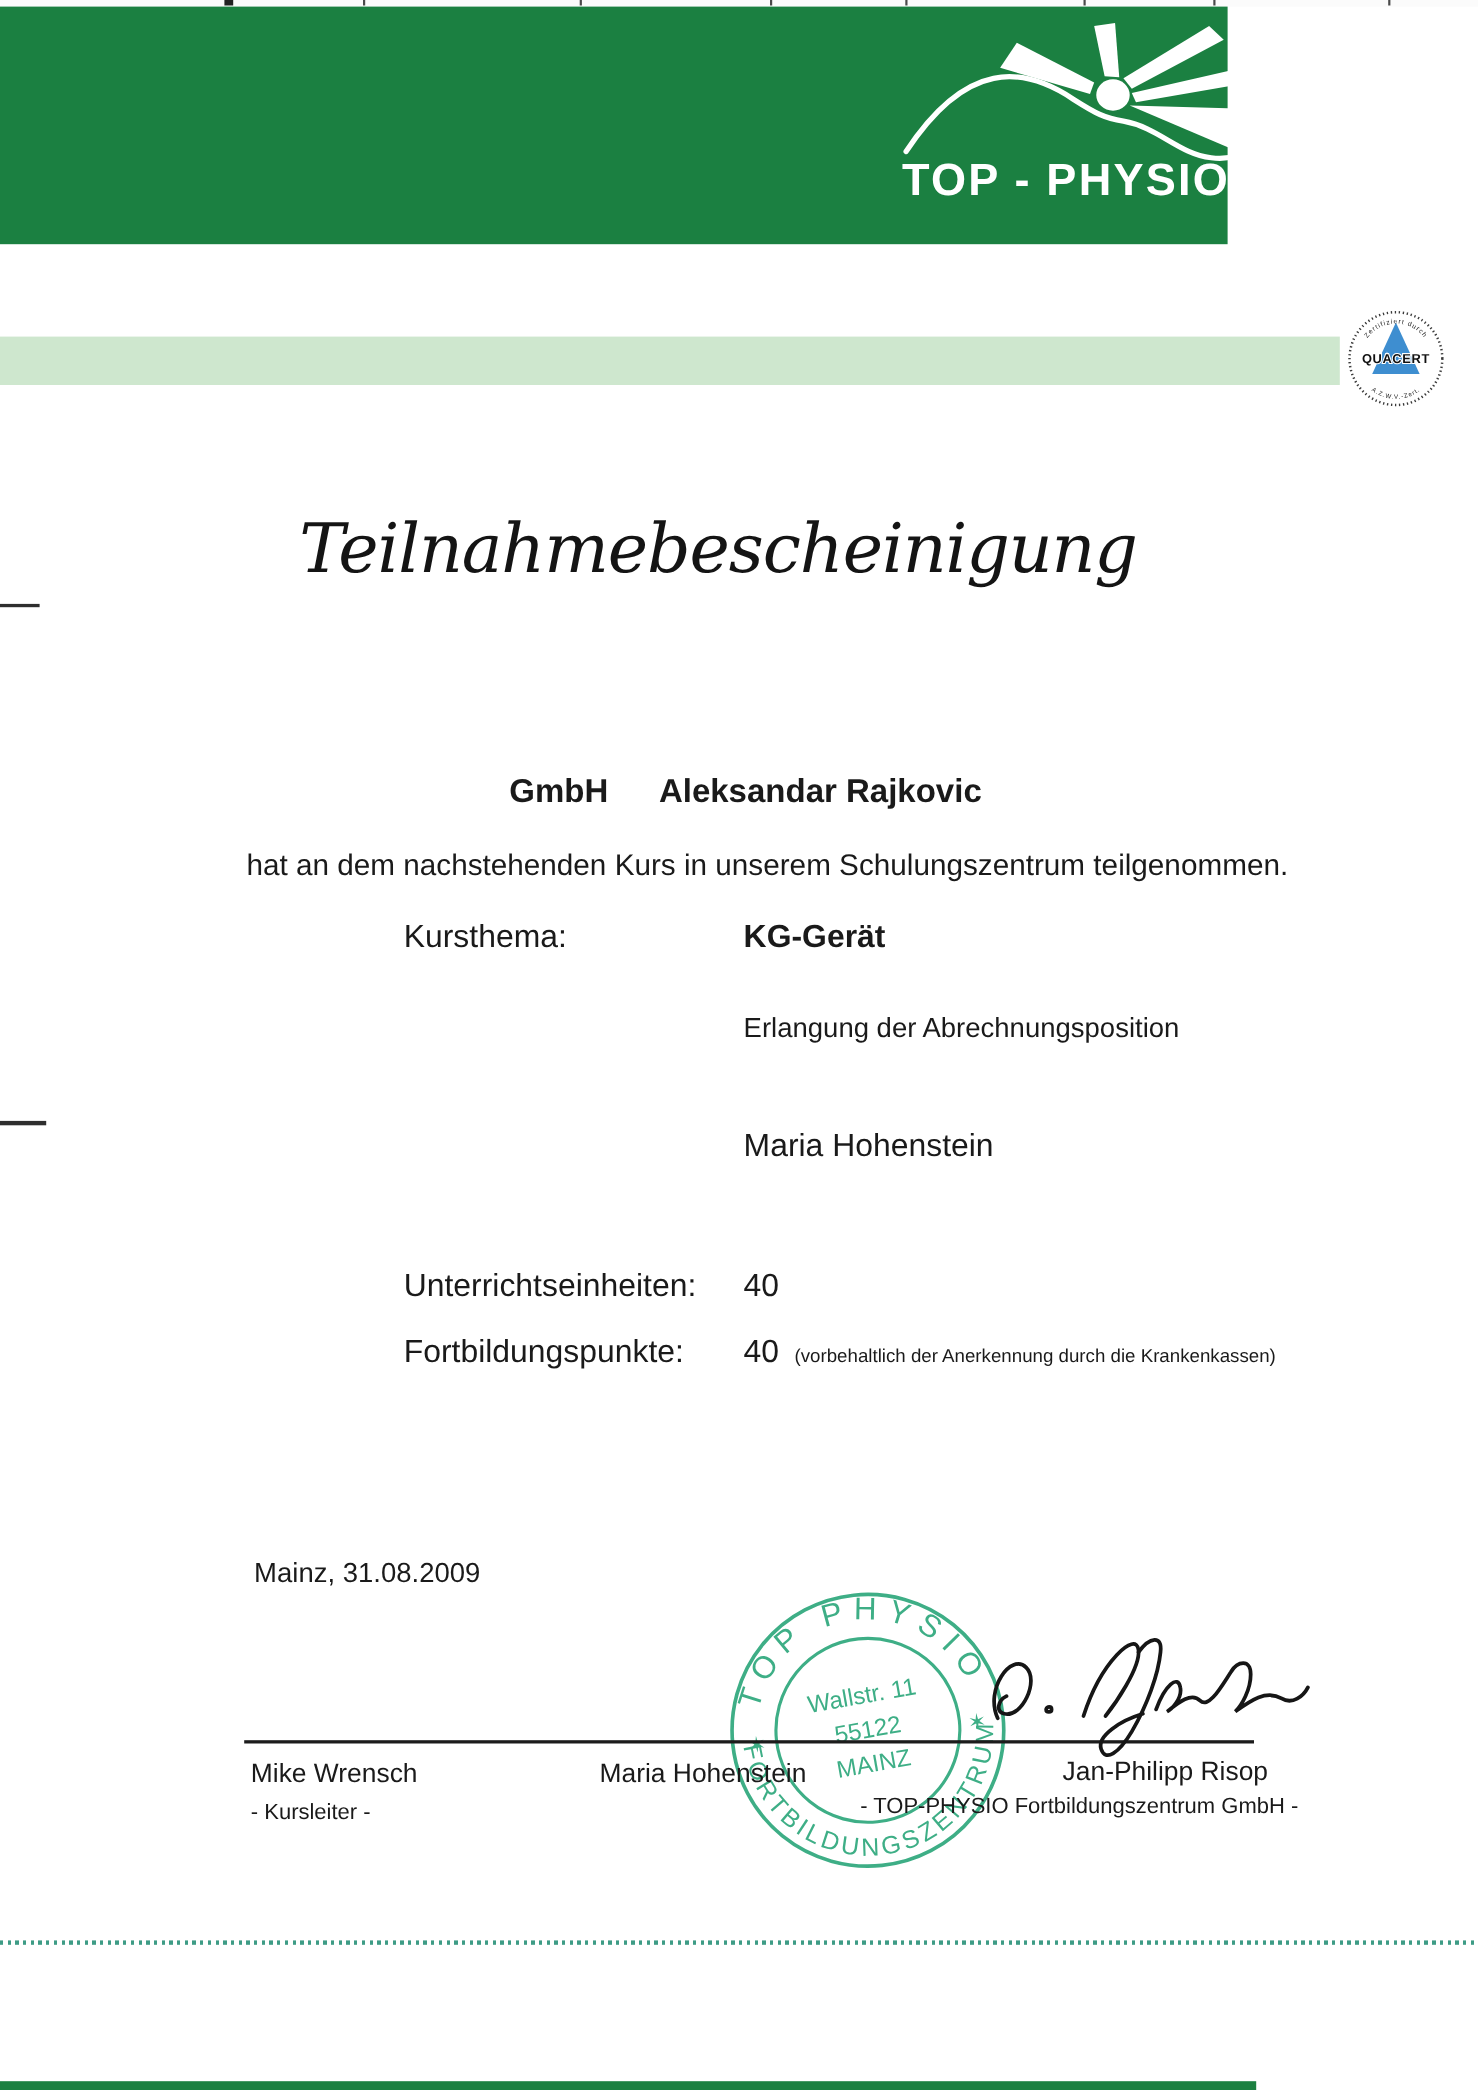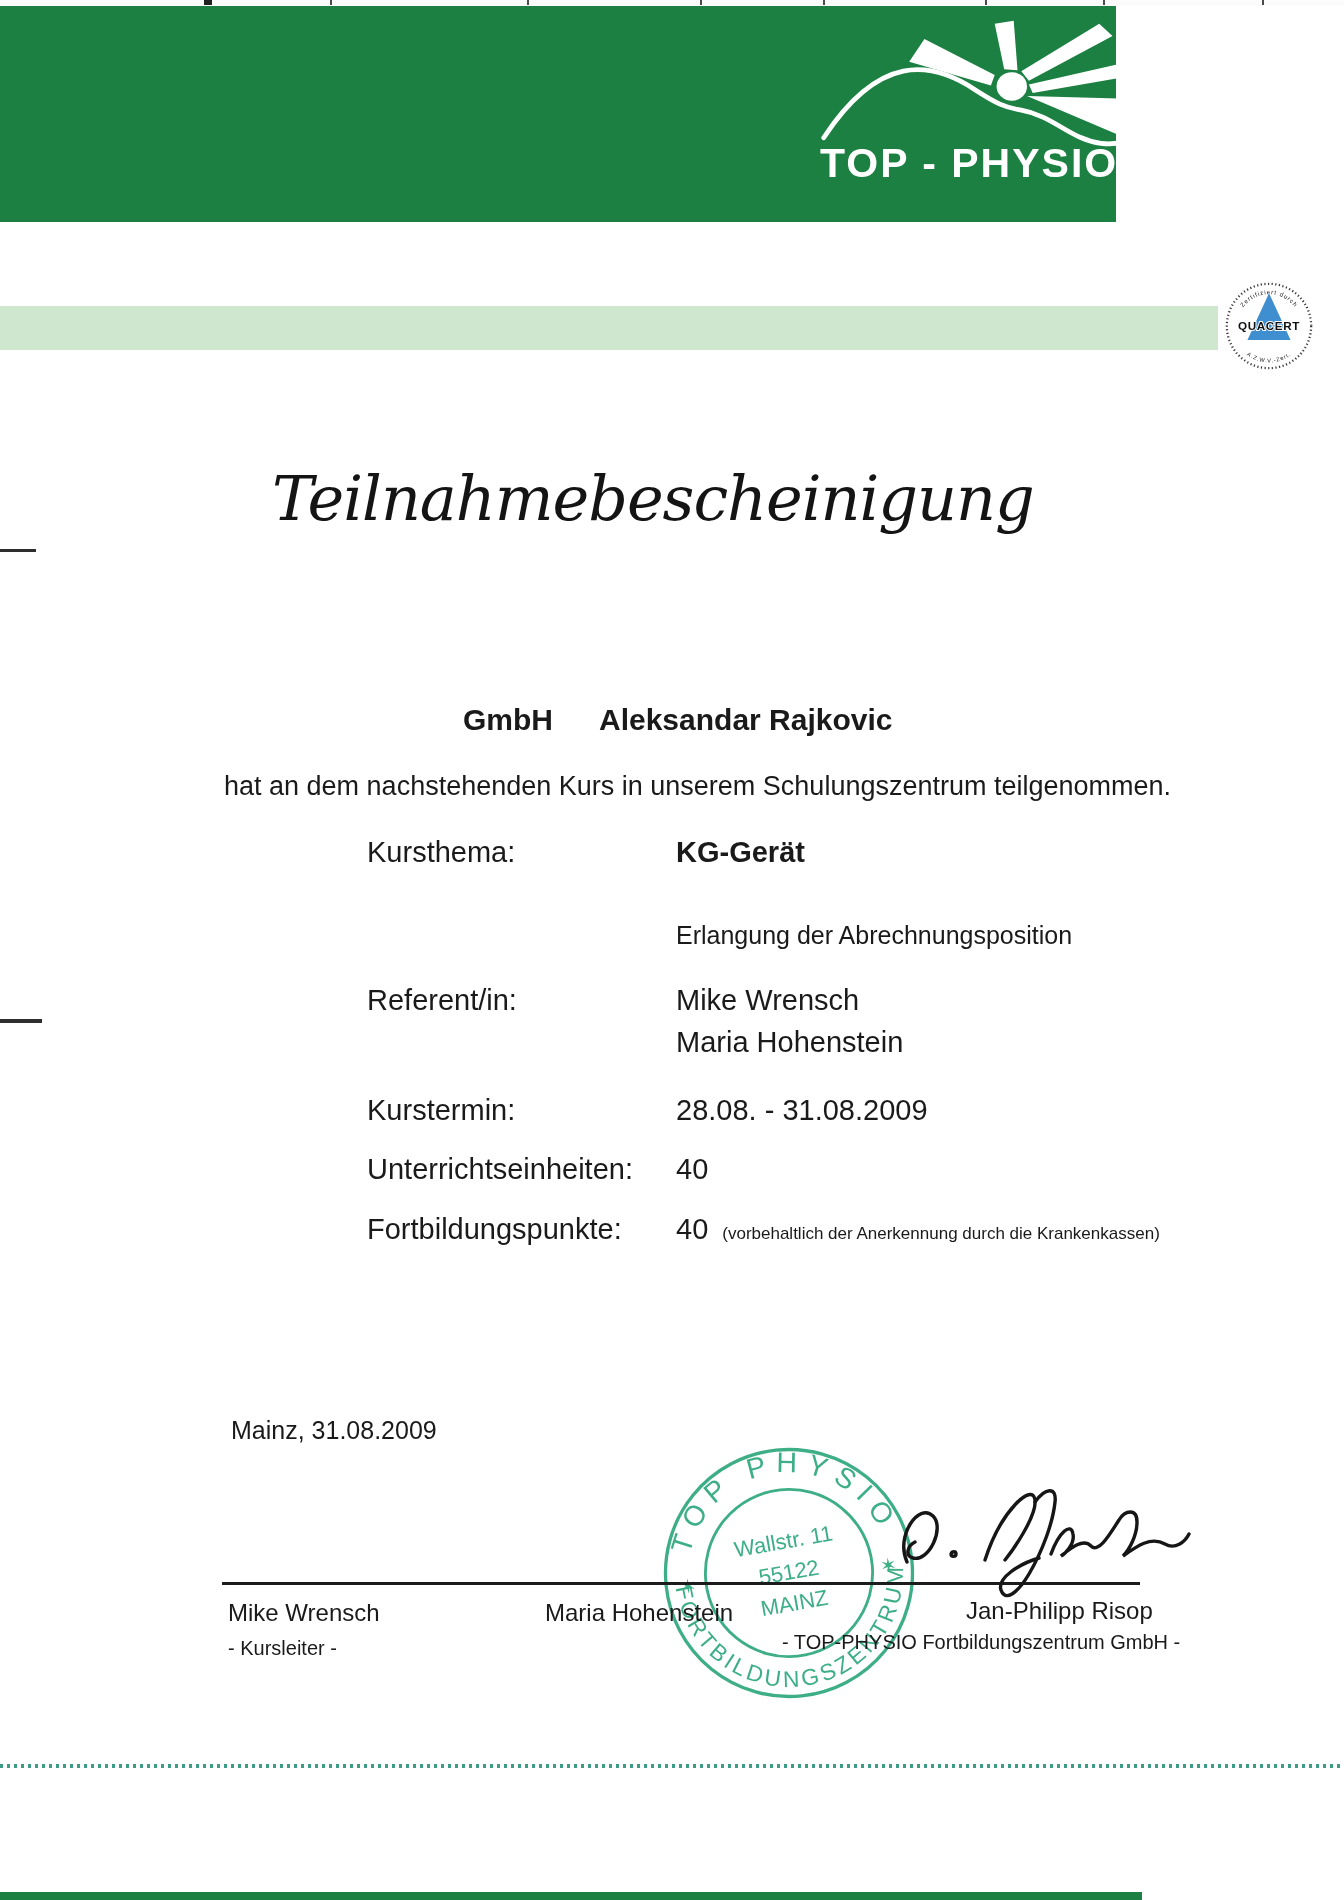--- a/index.html
+++ b/index.html
@@ -107,28 +107,22 @@
     <span>GmbH</span>
     <span>Aleksandar Rajkovic</span>
   </div>
   <div class="abs intro">hat an dem nachstehenden Kurs in unserem Schulungszentrum teilgenommen.</div>
 
   <div class="abs frow" style="top:836px">
     <span class="flabel">Kursthema:</span><span class="fvalue bold">KG-Gerät</span>
   </div>
   <div class="abs fsub" style="top:921px">Erlangung der Abrechnungsposition</div>
 
-  <div class="abs frow" style="top:984px">
-    <span class="flabel">Referent/in:</span><span class="fvalue">Mike Wrensch</span>
-  </div>
   <div class="abs fsub" style="top:1026px;font-size:29px;">Maria Hohenstein</div>
 
-  <div class="abs frow" style="top:1094px">
-    <span class="flabel">Kurstermin:</span><span class="fvalue">28.08. - 31.08.2009</span>
-  </div>
 
   <div class="abs frow" style="top:1153px">
     <span class="flabel">Unterrichtseinheiten:</span><span class="fvalue">40</span>
   </div>
 
   <div class="abs frow" style="top:1213px">
     <span class="flabel">Fortbildungspunkte:</span><span class="fvalue">40</span><span class="fnote">(vorbehaltlich der Anerkennung durch die Krankenkassen)</span>
   </div>
 
   <div class="abs place-date">Mainz, 31.08.2009</div>

